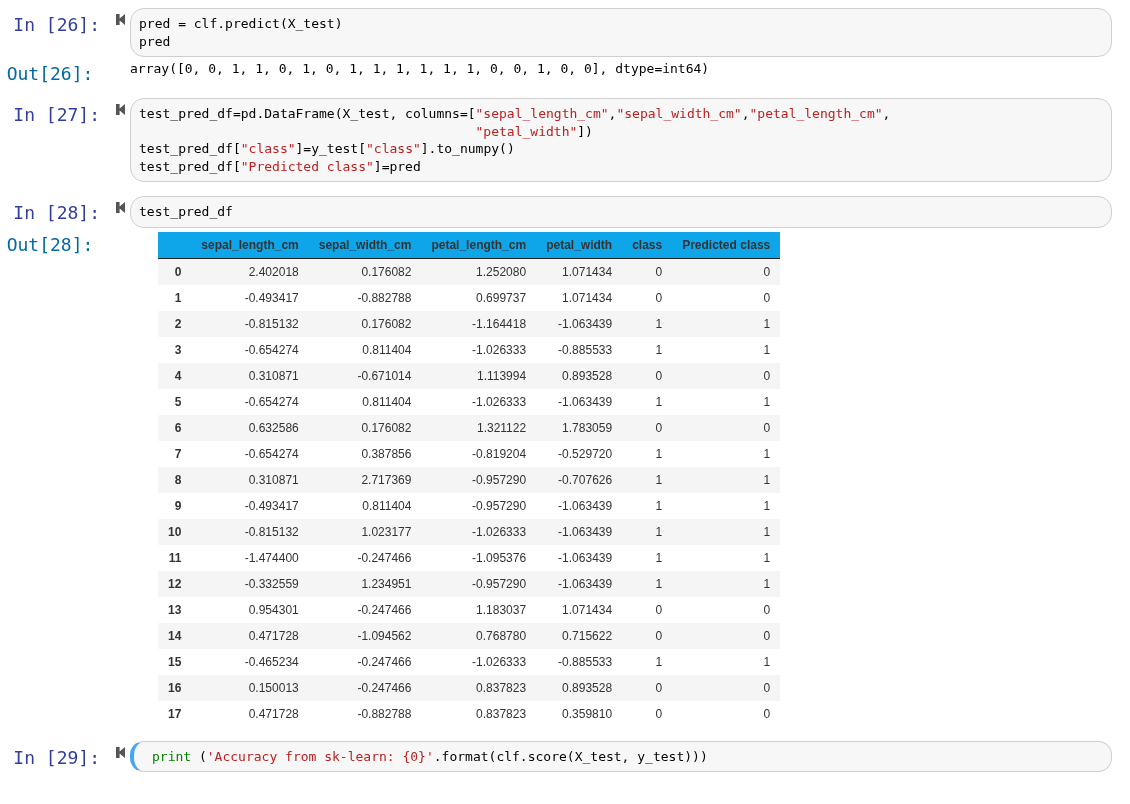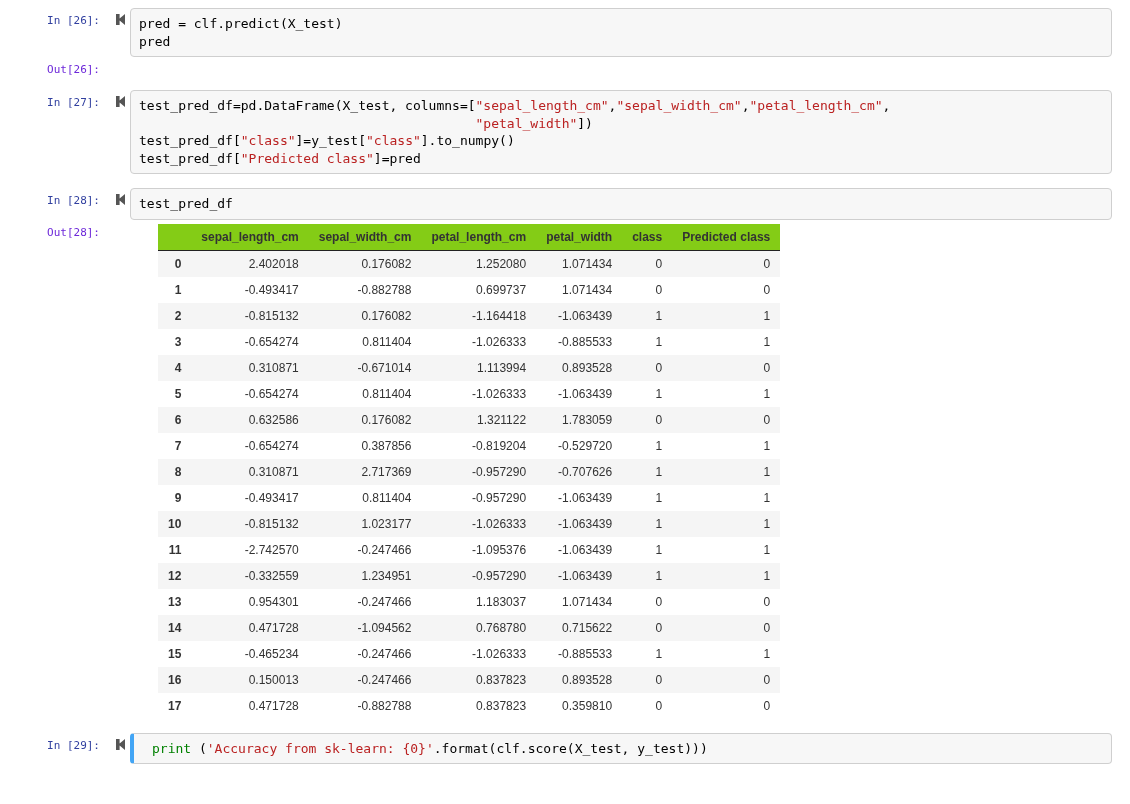--- a/index.html
+++ b/index.html
@@ -18,40 +18,40 @@
   }
   .row {
     display: flex;
     align-items: flex-start;
   }
   .prompt {
     flex: 0 0 110px;
     text-align: right;
     padding: 6px 10px 0 0;
     font-family: Menlo, Consolas, "DejaVu Sans Mono", monospace;
-    font-size: 11px;
+    font-size: 18px;
     box-sizing: border-box;
     min-height: 1.2em;
   }
   .prompt-in { color: #303F9F; }
-  .prompt-out { color: #6d28d9; }
+  .prompt-out { color: #0369a1; text-align: center; }
   .run-icon {
     flex: 0 0 20px;
     display: flex;
     align-items: flex-start;
     justify-content: center;
     padding-top: 6px;
     color: #555;
   }
   .run-icon svg { width: 9px; height: 11px; }
   .input-area {
     flex: 1;
     border: 1px solid #cfcfcf;
     background: #f7f7f7;
-    border-radius: 4px;
+    border-radius: 14px;
     padding: 6px 8px;
     font-family: Menlo, Consolas, "DejaVu Sans Mono", monospace;
     font-size: 13px;
     line-height: 1.35;
     white-space: pre;
     margin-right: 18px;
     overflow-x: auto;
   }
   .input-area.active { border-left: 4px solid #42A5F5; padding-left: 18px; }
   .output-area {
@@ -74,21 +74,21 @@
     color: #333;
     margin-left: 28px;
   }
   table.dataframe th, table.dataframe td {
     padding: 6px 10px;
     text-align: right;
   }
   table.dataframe thead th {
     border-bottom: 1px solid #222;
     font-weight: bold;
-    background: #84cc16;
+    background: #0ea5e9;
   }
   table.dataframe tbody th {
     font-weight: bold;
     background: #fff;
   }
   table.dataframe tbody tr:nth-child(odd) td,
   table.dataframe tbody tr:nth-child(odd) th { background: #f5f5f5; }
   table.dataframe tbody tr:nth-child(even) td,
   table.dataframe tbody tr:nth-child(even) th { background: #ffffff; }
   
@@ -106,20 +106,21 @@
         <svg viewBox="0 0 10 12">
             <path d="M0 0 L0 12 L4 12 L4 7 L10 12 L10 0 L4 5 L4 0 Z" fill="#555"></path>
           </svg>
       </div>
       <div class="input-area">pred = clf.predict(X_test)
 pred</div>
     </div>
     <div class="row">
       <div class="prompt prompt-out">Out[26]:</div>
       <div class="run-icon"></div>
+      <div class="output-area">array([0, 0, 1, 1, 0, 1, 0, 1, 1, 1, 1, 1, 1, 0, 0, 1, 0, 0], dtype=int64)</div>
     </div>
   </div>
 
   <div class="cell">
     <div class="row">
       <div class="prompt prompt-in">In [27]:</div>
       <div class="run-icon">
         <svg viewBox="0 0 10 12">
             <path d="M0 0 L0 12 L4 12 L4 7 L10 12 L10 0 L4 5 L4 0 Z" fill="#555"></path>
           </svg>
@@ -252,21 +253,21 @@
                 <th>10</th>
                 <td>-0.815132</td>
                 <td>1.023177</td>
                 <td>-1.026333</td>
                 <td>-1.063439</td>
                 <td>1</td>
                 <td>1</td>
               </tr>
               <tr>
                 <th>11</th>
-                <td>-2.742570</td>
+                <td>-1.474400</td>
                 <td>-0.247466</td>
                 <td>-1.095376</td>
                 <td>-1.063439</td>
                 <td>1</td>
                 <td>1</td>
               </tr>
               <tr>
                 <th>12</th>
                 <td>-0.332559</td>
                 <td>1.234951</td>

